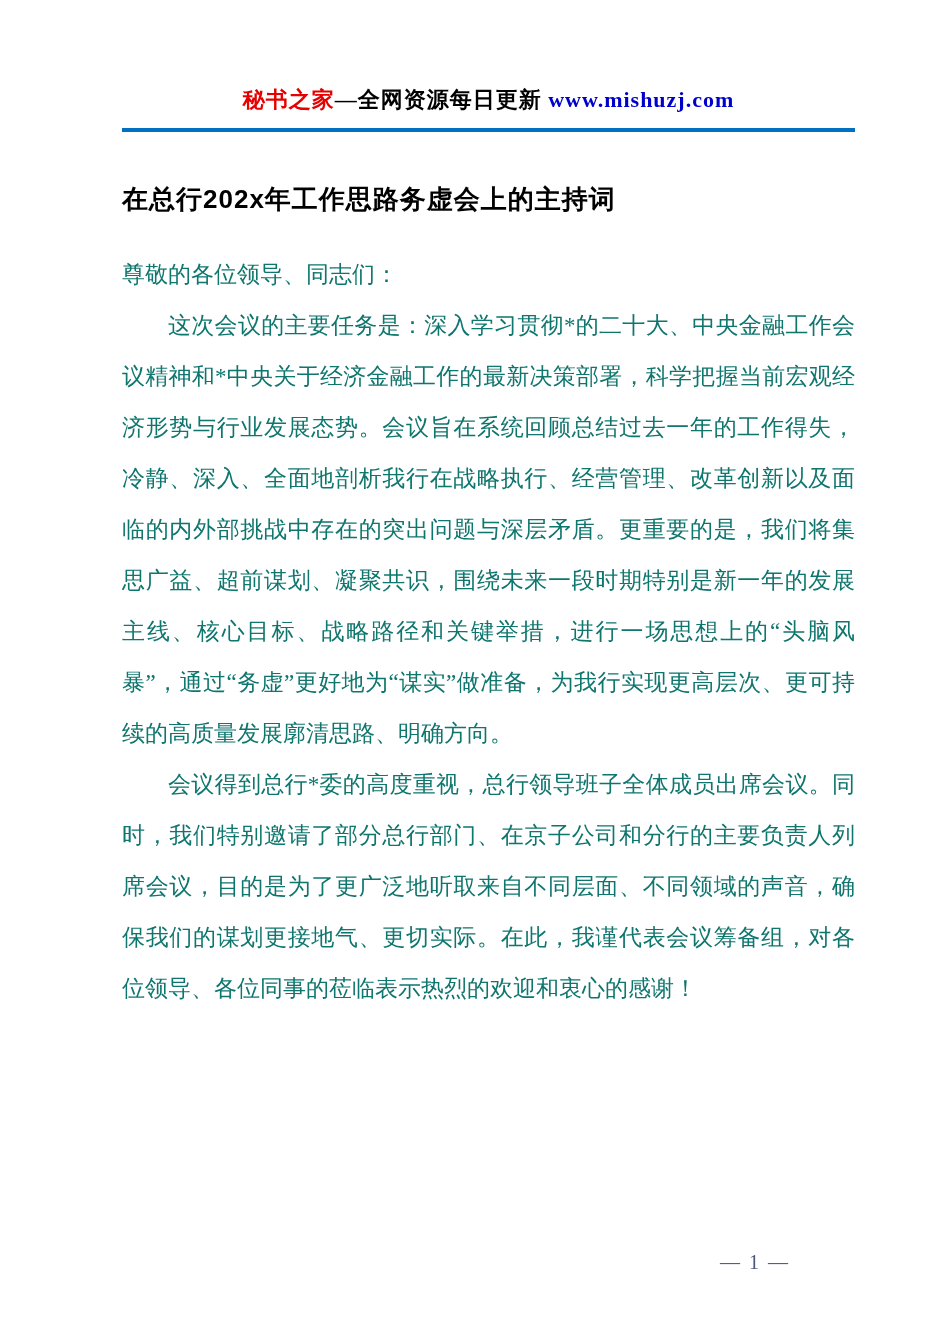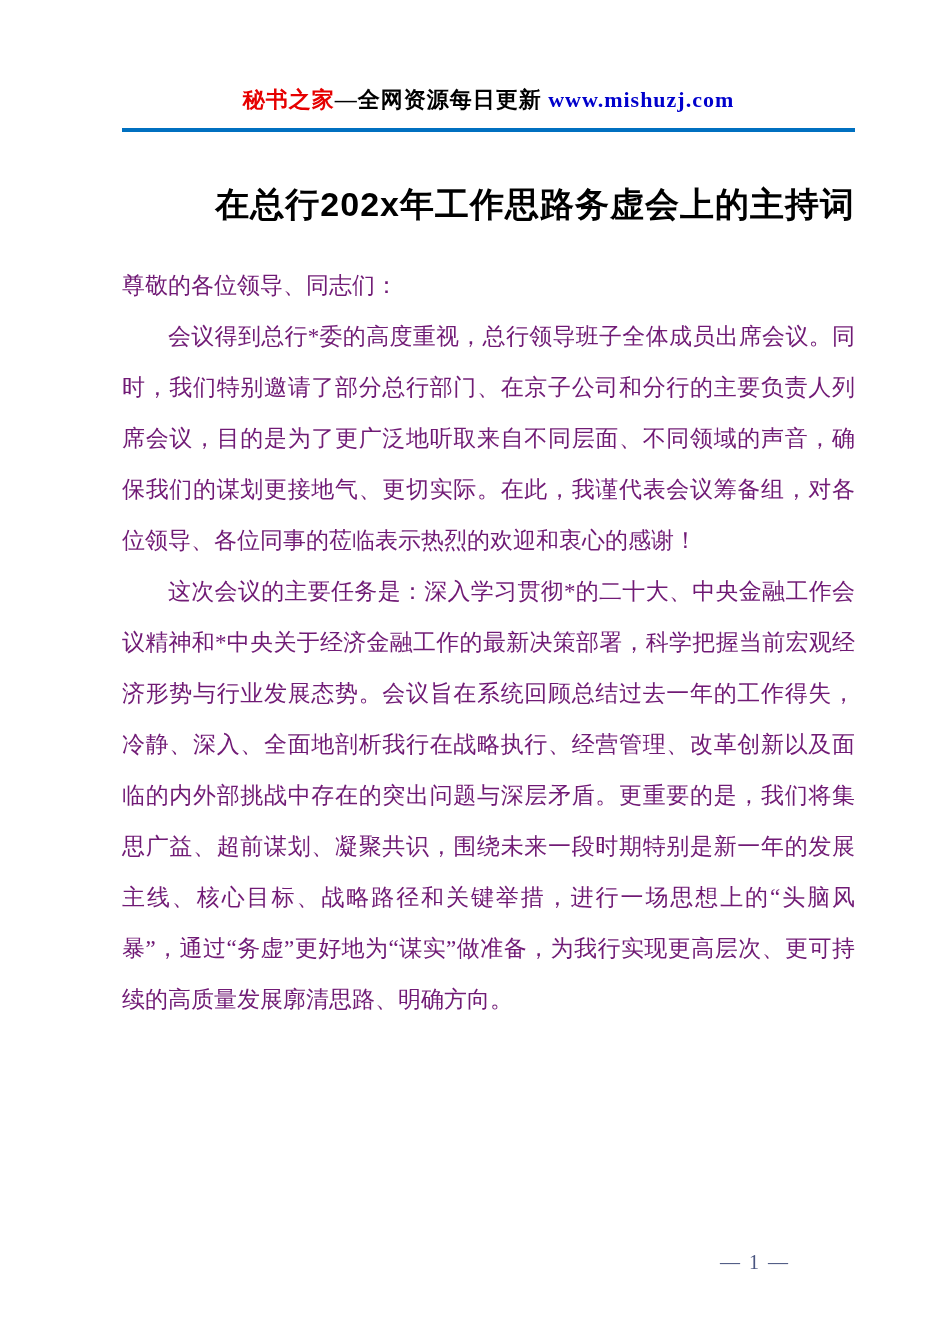--- a/index.html
+++ b/index.html
@@ -30,34 +30,34 @@
   .site-header .tagline { color: #000000; }
   .site-header .url { color: #0000cc; text-decoration: none; }
   .header-rule {
     margin-top: 13px;
     height: 4px;
     background: #0070c0;
   }
   
   .doc-title {
     margin-top: 50px;
-    text-align: right;
+    text-align: left;
     font-family: "Liberation Sans", "DejaVu Sans", sans-serif;
-    font-size: 34px;
+    font-size: 26px;
     font-weight: bold;
     letter-spacing: 1px;
     color: #000000;
   }
   
   .doc-body {
     margin-top: 32px;
     font-size: 23px;
     line-height: 51px;
     text-align: justify;
-    color: #701a75;
+    color: #0f766e;
   }
   .doc-body p { text-indent: 2em; }
   .doc-body p.no-indent { text-indent: 0; }
   
   .page-footer {
     position: absolute;
     right: 160px;
     bottom: 70px;
     font-size: 20px;
     color: #4a5580;
@@ -72,21 +72,21 @@
   <div class="site-header">
     <span class="brand">秘书之家</span><span class="tagline">—全网资源每日更新 </span><a class="url" href="#">www.mishuzj.com</a>
   </div>
 
   <div class="header-rule"></div>
 
   <h1 class="doc-title">在总行202x年工作思路务虚会上的主持词</h1>
 
   <div class="doc-body">
     <p class="no-indent">尊敬的各位领导、同志们：</p>
+    <p>这次会议的主要任务是：深入学习贯彻*的二十大、中央金融工作会议精神和*中央关于经济金融工作的最新决策部署，科学把握当前宏观经济形势与行业发展态势。会议旨在系统回顾总结过去一年的工作得失，冷静、深入、全面地剖析我行在战略执行、经营管理、改革创新以及面临的内外部挑战中存在的突出问题与深层矛盾。更重要的是，我们将集思广益、超前谋划、凝聚共识，围绕未来一段时期特别是新一年的发展主线、核心目标、战略路径和关键举措，进行一场思想上的“头脑风暴”，通过“务虚”更好地为“谋实”做准备，为我行实现更高层次、更可持续的高质量发展廓清思路、明确方向。</p>
     <p>会议得到总行*委的高度重视，总行领导班子全体成员出席会议。同时，我们特别邀请了部分总行部门、在京子公司和分行的主要负责人列席会议，目的是为了更广泛地听取来自不同层面、不同领域的声音，确保我们的谋划更接地气、更切实际。在此，我谨代表会议筹备组，对各位领导、各位同事的莅临表示热烈的欢迎和衷心的感谢！</p>
-    <p>这次会议的主要任务是：深入学习贯彻*的二十大、中央金融工作会议精神和*中央关于经济金融工作的最新决策部署，科学把握当前宏观经济形势与行业发展态势。会议旨在系统回顾总结过去一年的工作得失，冷静、深入、全面地剖析我行在战略执行、经营管理、改革创新以及面临的内外部挑战中存在的突出问题与深层矛盾。更重要的是，我们将集思广益、超前谋划、凝聚共识，围绕未来一段时期特别是新一年的发展主线、核心目标、战略路径和关键举措，进行一场思想上的“头脑风暴”，通过“务虚”更好地为“谋实”做准备，为我行实现更高层次、更可持续的高质量发展廓清思路、明确方向。</p>
   </div>
 
   <div class="page-footer">
     <span>— 1 —</span>
   </div>
 
 </div>
 
 </body></html>

